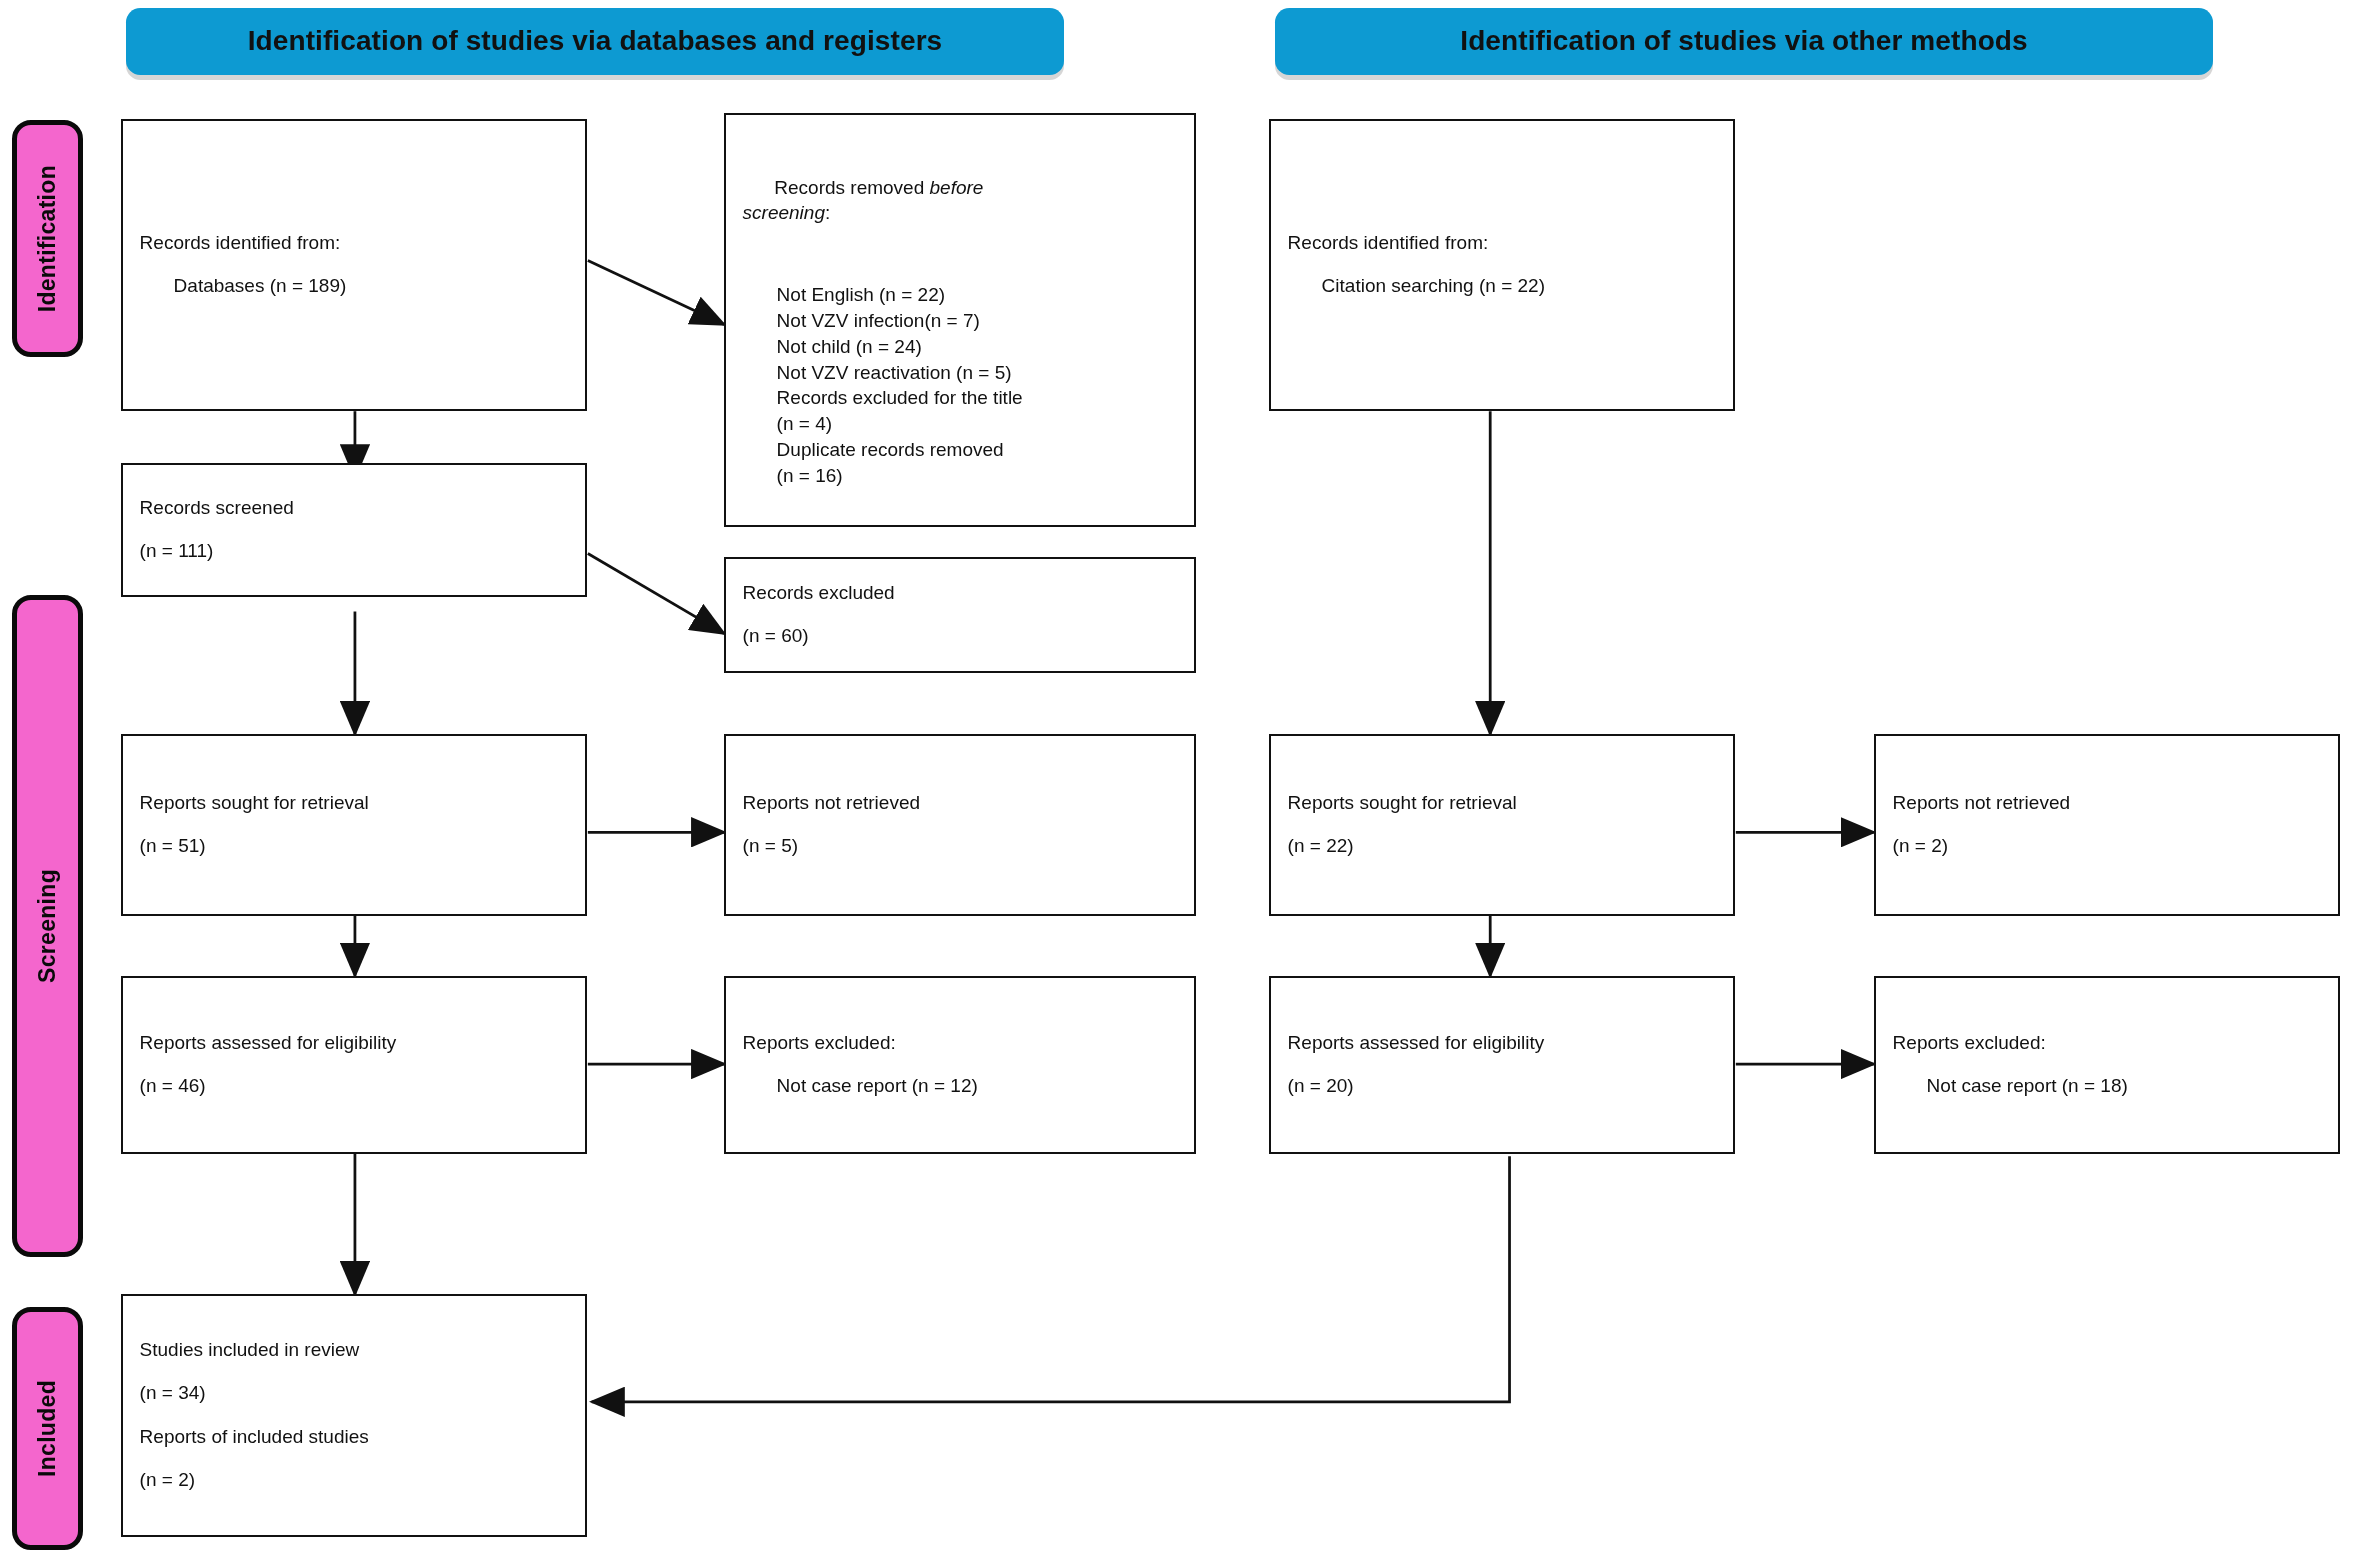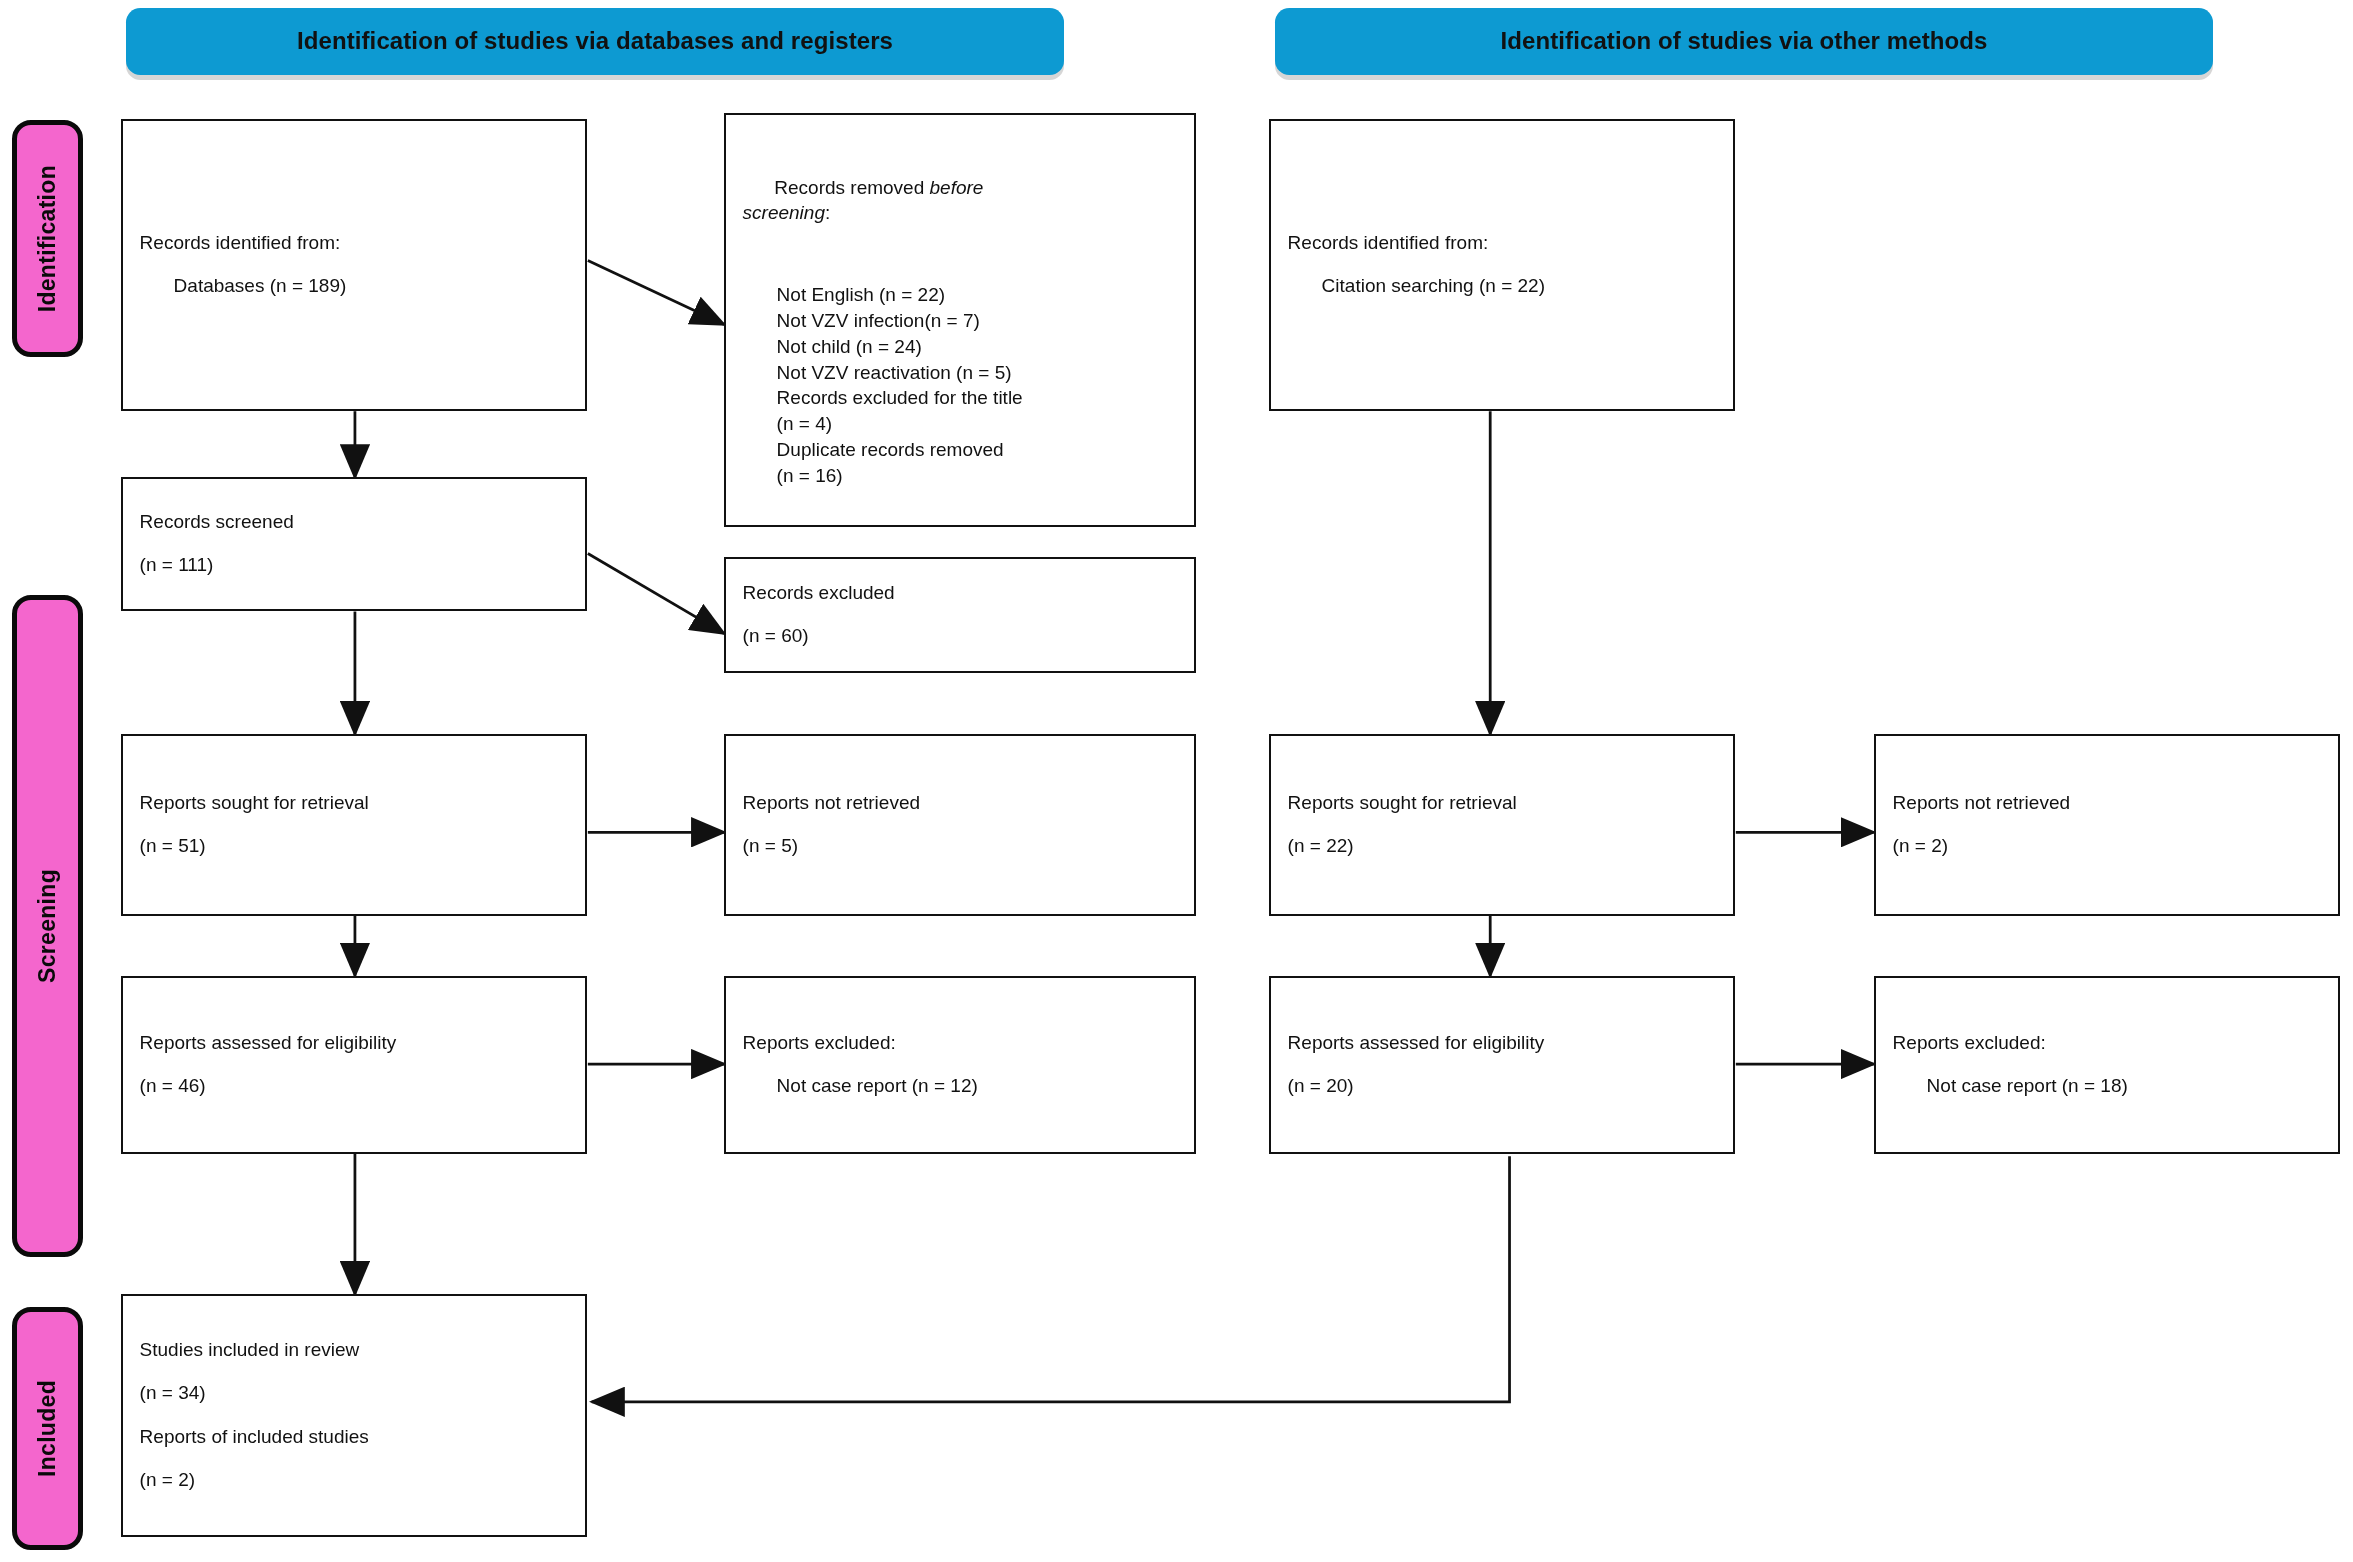--- a/index.html
+++ b/index.html
@@ -22,21 +22,21 @@
     position: absolute;
     background: #0d9ad2;
     border-radius: 14.3px;
     box-shadow: 0 5px 0 rgba(0,0,0,0.16);
     display: flex;
     align-items: center;
     justify-content: center;
     text-align: center;
   }
   .banner-label {
-    font-size: 24px;
+    font-size: 28px;
     font-weight: bold;
     color: #111111;
     letter-spacing: 0.1px;
     line-height: 1.15;
     padding: 0 11px;
   }
 
   
   .stage-tab {
     position: absolute;
@@ -167,21 +167,21 @@
       <div class="line">Not VZV infection(n = 7)</div>
       <div class="line">Not child (n = 24)</div>
       <div class="line">Not VZV reactivation (n = 5)</div>
       <div class="line">Records excluded for the title</div>
       <div class="line">(n = 4)</div>
       <div class="line">Duplicate records removed</div>
       <div class="line">(n = 16)</div>
     </div>
   </div>
 
-  <div class="node" style="left:121px; top:477px; width:466px; height:134px;">
+  <div class="node" style="left:121px; top:463px; width:466px; height:134px;">
     <div class="line">Records screened</div>
     <div class="line gap-top">(n = 111)</div>
   </div>
 
   <div class="node" style="left:724px; top:557px; width:472px; height:116px;">
     <div class="line">Records excluded</div>
     <div class="line gap-top">(n = 60)</div>
   </div>
 
   <div class="node" style="left:121px; top:734px; width:466px; height:182px;">

